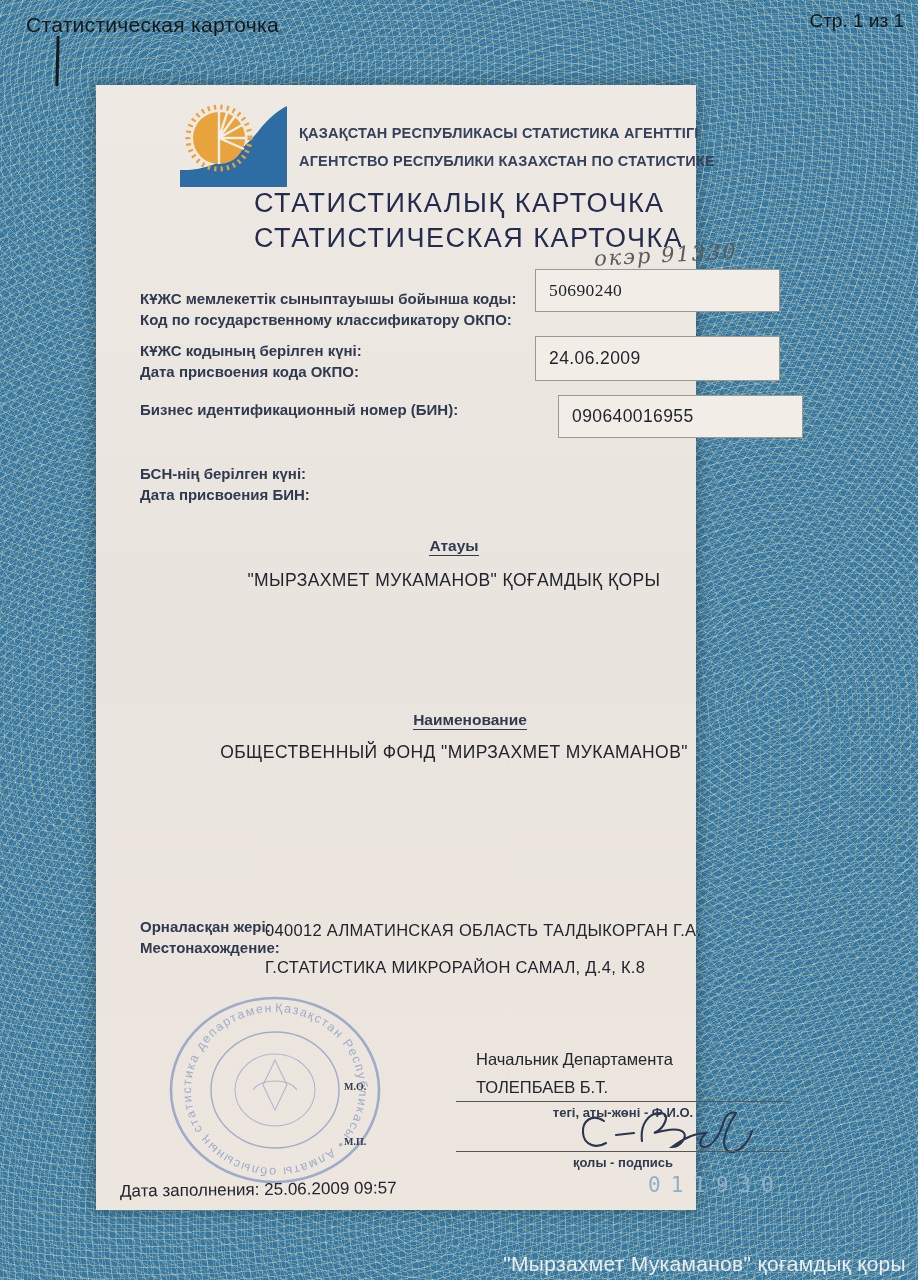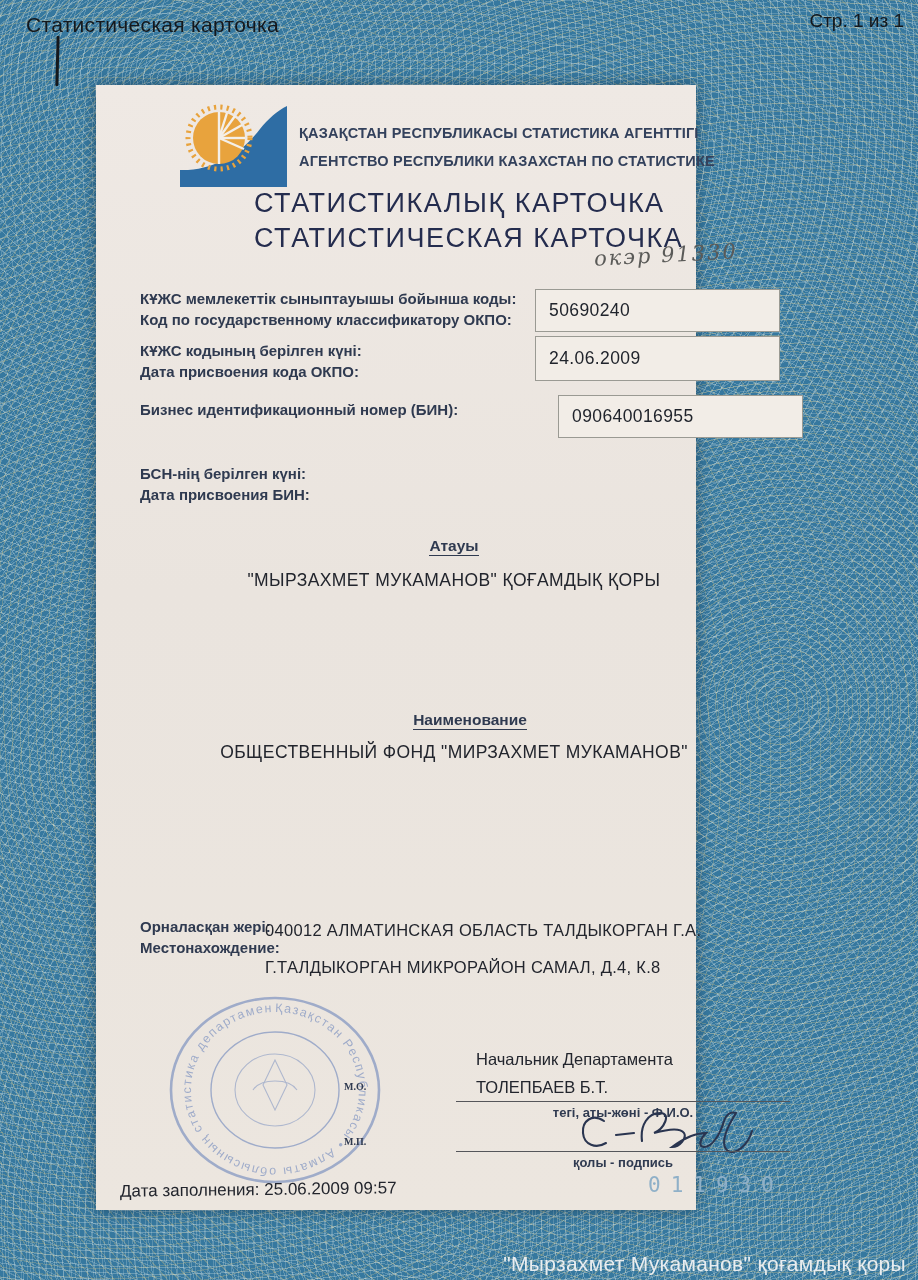--- a/index.html
+++ b/index.html
@@ -107,21 +107,21 @@
 
   <div class="abs doc-title" style="left:158px;top:103px;">СТАТИСТИКАЛЫҚ КАРТОЧКА</div>
   <div class="abs doc-title" style="left:158px;top:138px;">СТАТИСТИЧЕСКАЯ КАРТОЧКА</div>
 
   <div class="abs handwriting" style="left:498px;top:158px;">окэр 91330</div>
 
   <div class="abs field-label" style="left:44px;top:204px;">
     <div>КҰЖС мемлекеттік сыныптауышы бойынша коды:</div>
     <div>Код по государственному классификатору ОКПО:</div>
   </div>
-  <div class="value-box" style="left:439px;top:204px;">
+  <div class="value-box" style="left:439px;top:184px;font-family:Liberation Serif, serif;">
     <span>50690240</span>
   </div>
 
   <div class="abs field-label" style="left:44px;top:256px;">
     <div>КҰЖС кодының берілген күні:</div>
     <div>Дата присвоения кода ОКПО:</div>
   </div>
   <div class="value-box" style="left:439px;top:251px;height:45px;">
     <span>24.06.2009</span>
   </div>
@@ -146,21 +146,21 @@
   <div class="abs center-heading" style="left:16px;top:626px;">
     <span>Наименование</span>
   </div>
   <div class="abs center-name" style="left:0px;top:657px;">ОБЩЕСТВЕННЫЙ ФОНД "МИРЗАХМЕТ МУКАМАНОВ"</div>
 
   <div class="abs field-label" style="left:44px;top:832px;">
     <div>Орналасқан жері:</div>
     <div>Местонахождение:</div>
   </div>
   <div class="abs addr-line" style="left:169px;top:836px;">040012 АЛМАТИНСКАЯ ОБЛАСТЬ ТАЛДЫКОРГАН Г.А.</div>
-  <div class="abs addr-line" style="left:169px;top:873px;">Г.ТАЛДЫКОРГАН МИКРОРАЙОН САМАЛ, Д.4, К.8</div>
+  <div class="abs addr-line" style="left:169px;top:873px;">Г.СТАТИСТИКА МИКРОРАЙОН САМАЛ, Д.4, К.8</div>
 
   <div class="abs" style="left:62px;top:905px;width:234px;height:200px;opacity:.62;">
     <svg width="234" height="200" viewBox="0 0 234 200">
       <defs>
         <path id="ringPath" d="M117,22 a84,78 0 1,1 -0.1,0 z"></path>
       </defs>
       <ellipse cx="117" cy="100" rx="104" ry="92" fill="none" stroke="#7189bd" stroke-width="2.6"></ellipse>
       <ellipse cx="117" cy="100" rx="64" ry="58" fill="none" stroke="#7189bd" stroke-width="1.4"></ellipse>
       <g stroke="#7189bd" stroke-width="1.1" fill="none" opacity=".8">
         <ellipse cx="117" cy="100" rx="40" ry="36"></ellipse>

